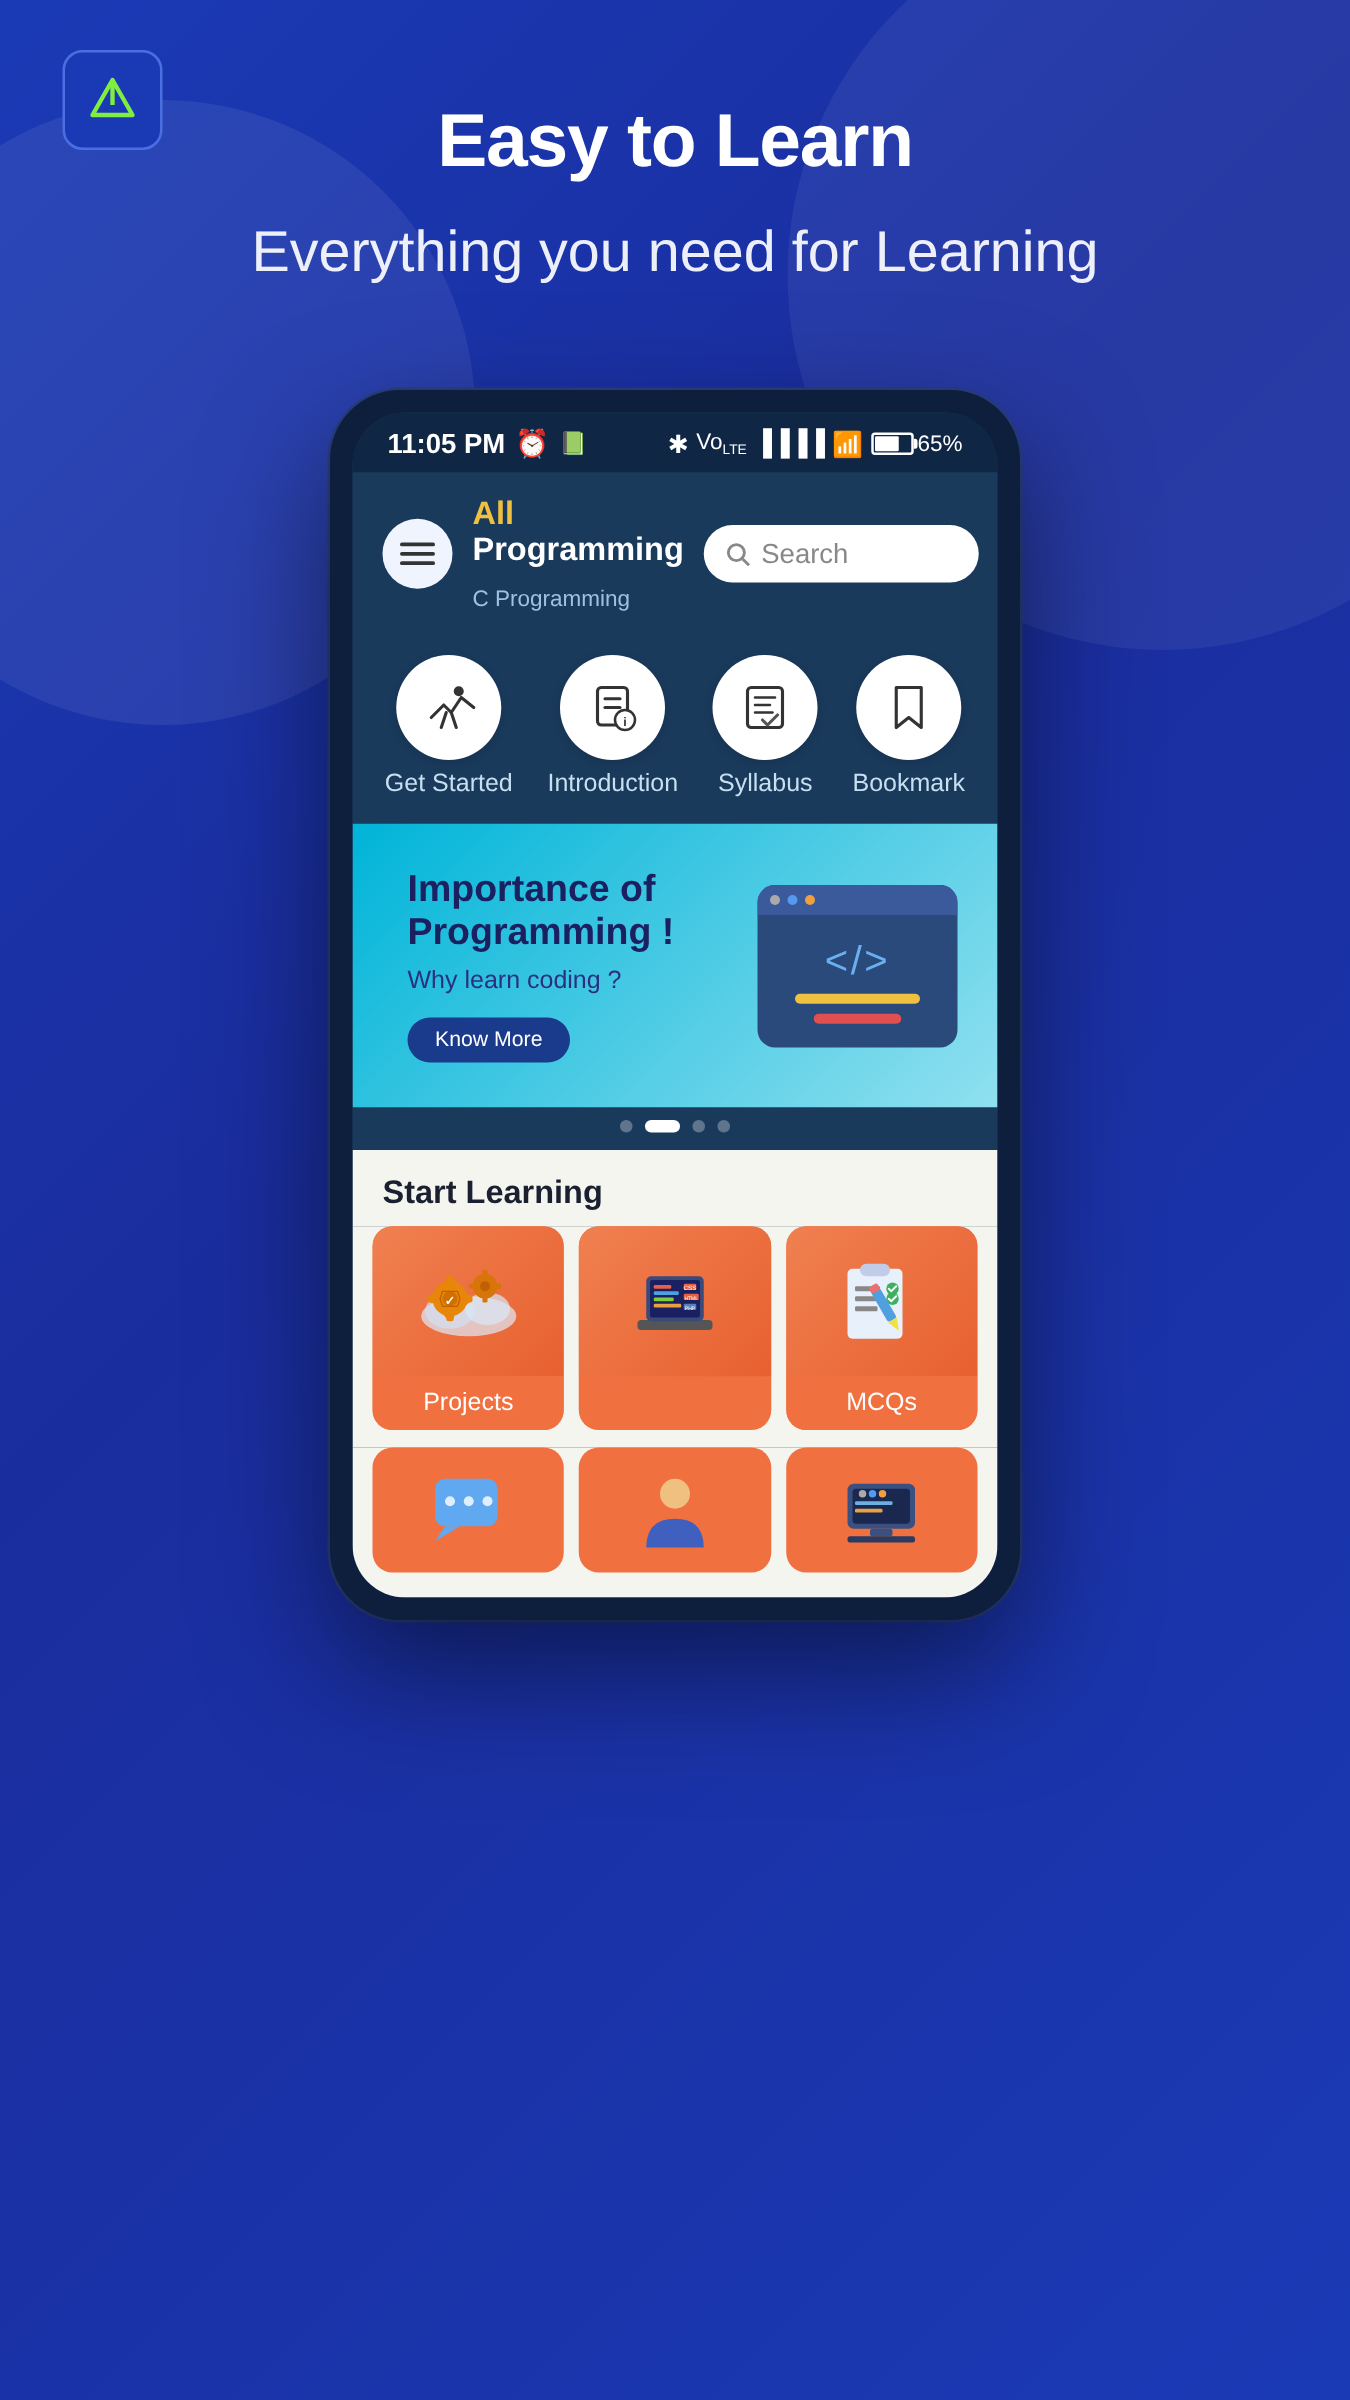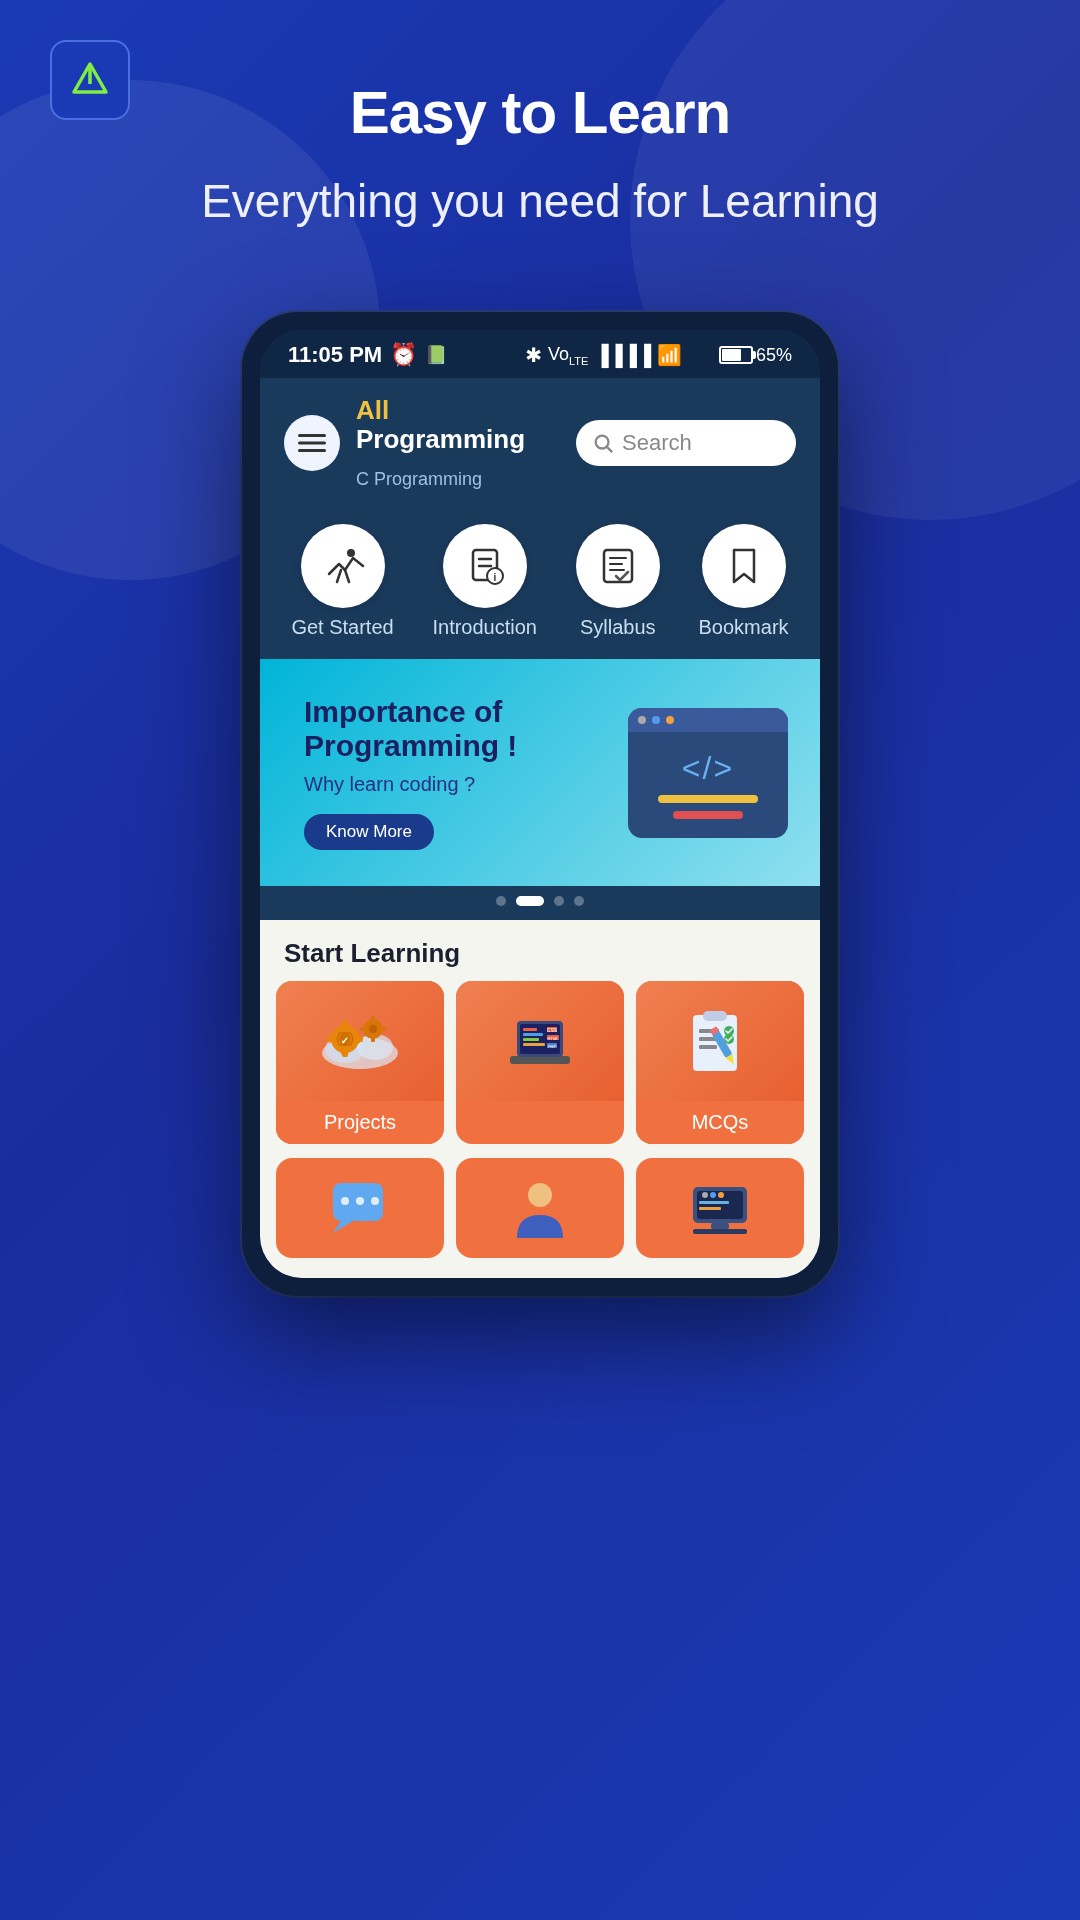--- a/index.html
+++ b/index.html
@@ -78,21 +78,21 @@
 
     
     .phone-wrapper {
       display: flex;
       justify-content: center;
       margin-top: 40px;
       position: relative;
       z-index: 2;
     }
     .phone-outer {
-      width: 596px;
+      width: 552px;
       background: #0d1f3c;
       border-radius: 56px;
       padding: 18px;
       box-shadow: 0 40px 100px rgba(0,0,0,0.5), 0 0 0 2px #2a4080;
     }
     .phone-inner {
       background: #1a3a5c;
       border-radius: 42px;
       overflow: hidden;
       position: relative;
@@ -107,21 +107,20 @@
       padding: 12px 28px 10px;
       font-size: 22px;
       color: #fff;
     }
     .status-left { font-weight: 600; display: flex; align-items: center; gap: 8px; }
     .status-right { display: flex; align-items: center; gap: 6px; font-size: 20px; }
     .battery-bar {
       display: inline-flex;
       align-items: center;
       gap: 3px;
-      margin-left: 31px;
     }
     .battery-icon {
       width: 34px;
       height: 18px;
       border: 2px solid #fff;
       border-radius: 3px;
       position: relative;
       display: inline-block;
     }
     .battery-icon::after {

